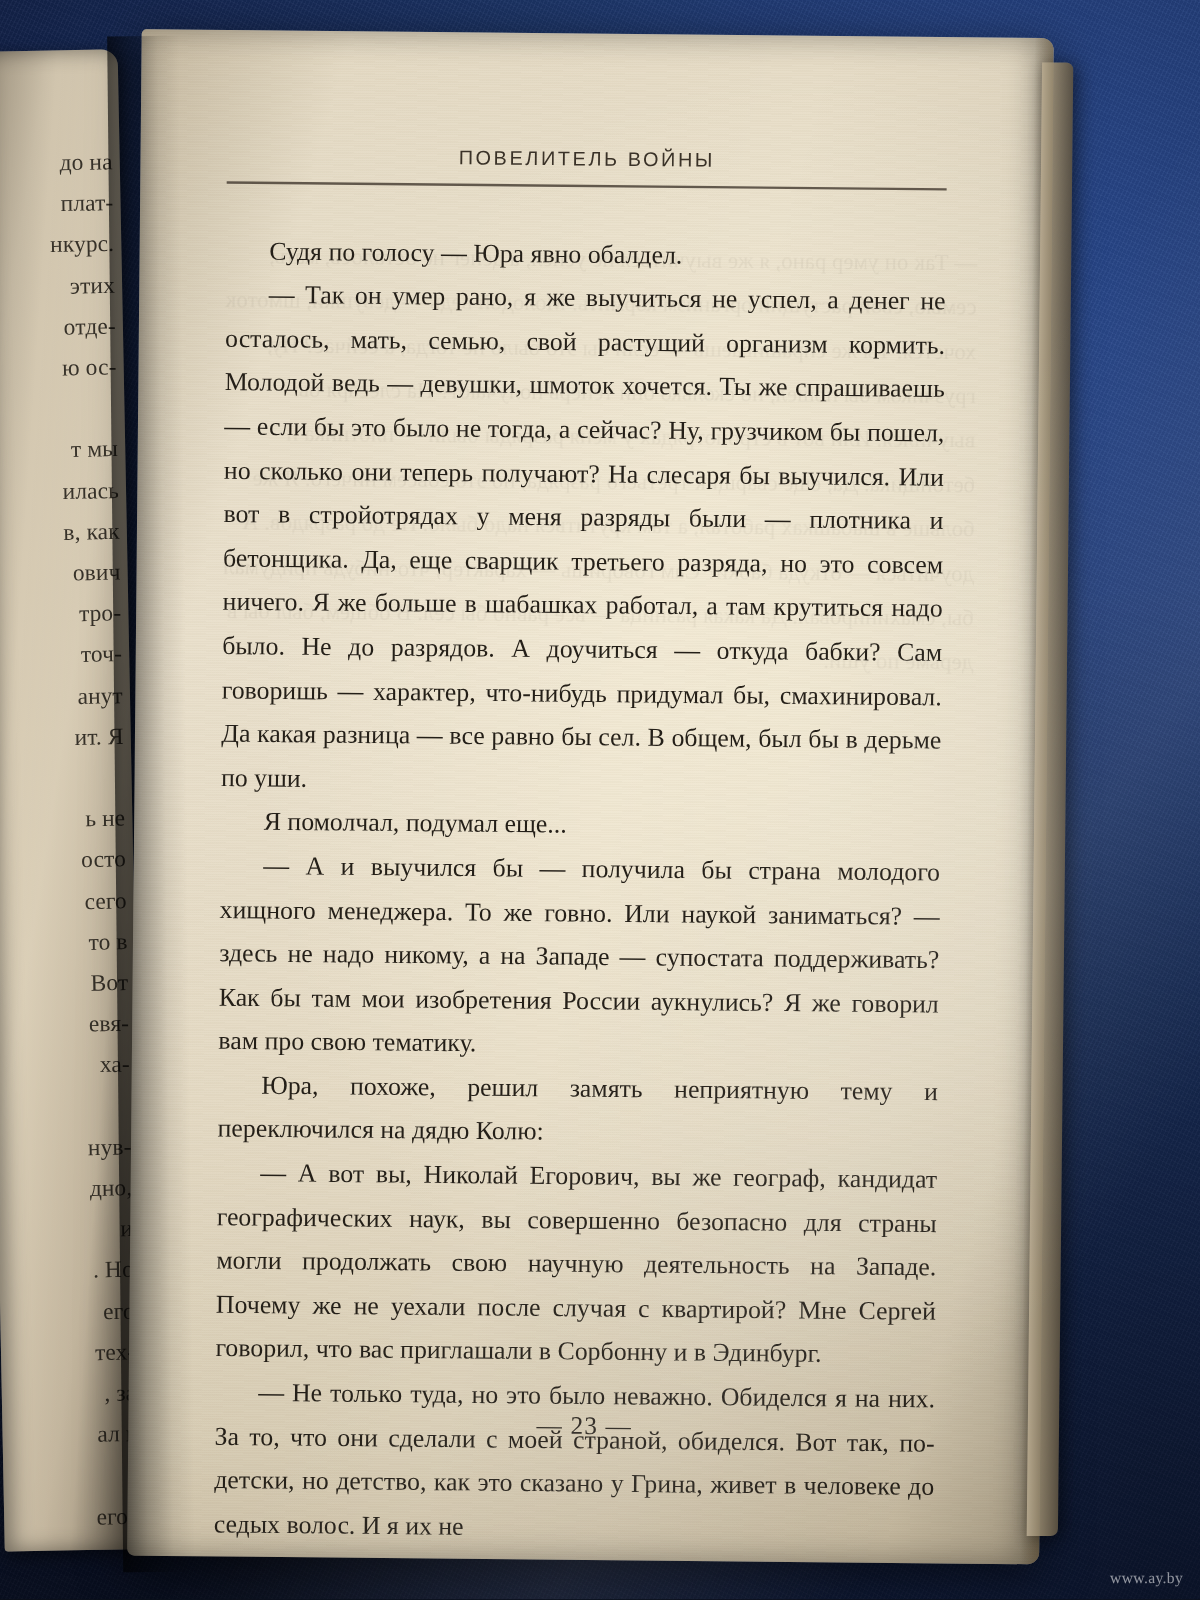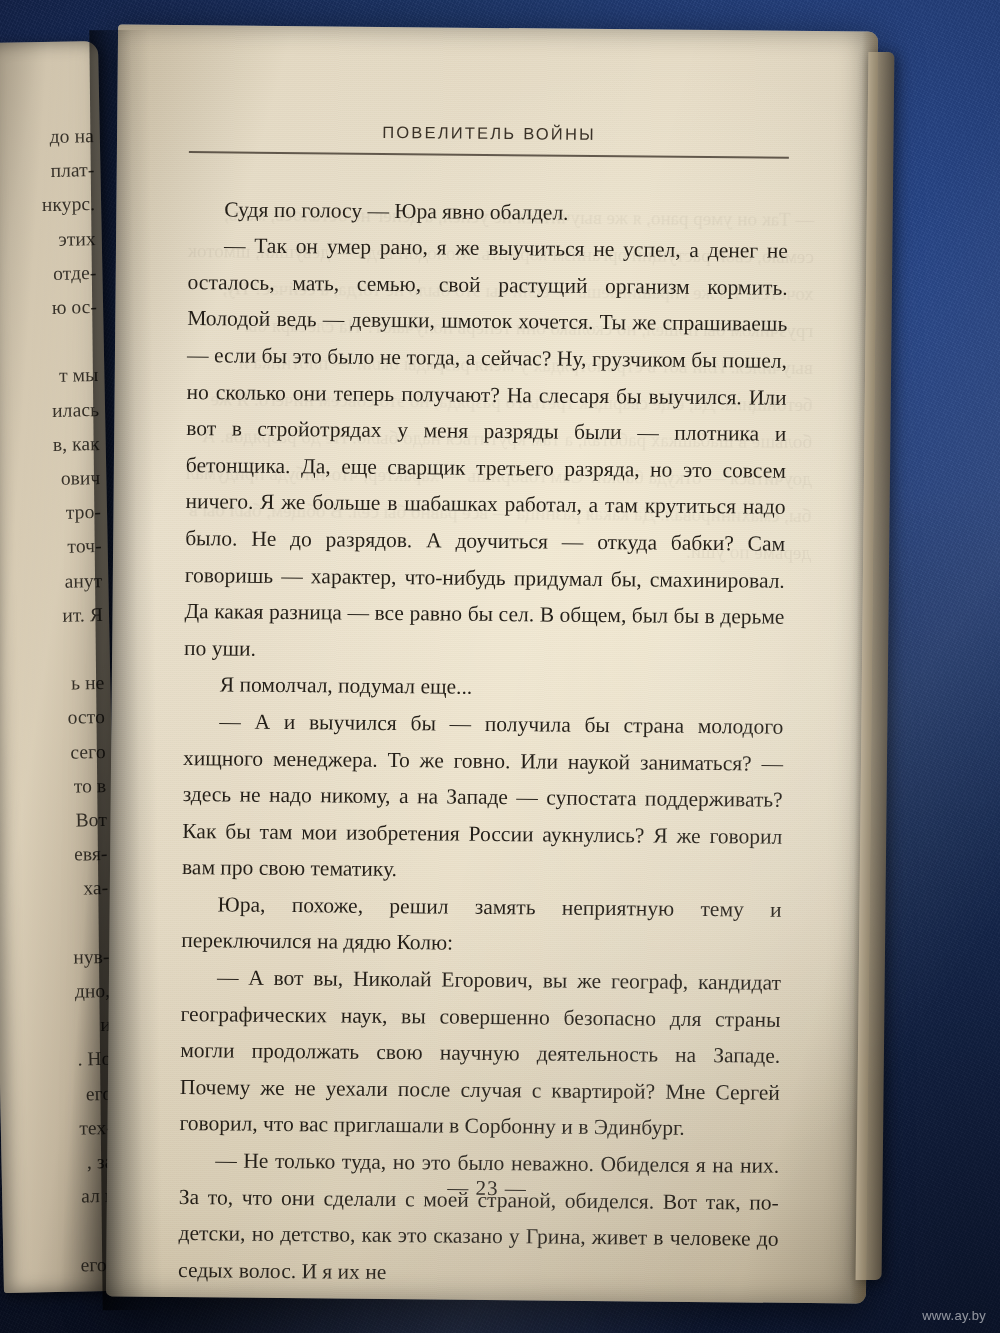--- a/index.html
+++ b/index.html
@@ -218,21 +218,21 @@
     inset: 0;
     background: linear-gradient(125deg, rgba(255,255,255,0.0) 55%, rgba(255,255,255,0.07) 72%, rgba(255,255,255,0.0) 85%);
     pointer-events: none;
     z-index: 9;
   }
 
   .watermark {
     position: absolute;
     right: 14px;
     bottom: 10px;
-    font-family: Liberation Sans, sans-serif;
+    font-family: Liberation Serif, serif;
     font-size: 13px;
     color: rgba(255,255,255,0.55);
     letter-spacing: 0.3px;
     z-index: 12;
     user-select: none;
     text-align: center;
   }
 </style>
 </head>
 <body>

